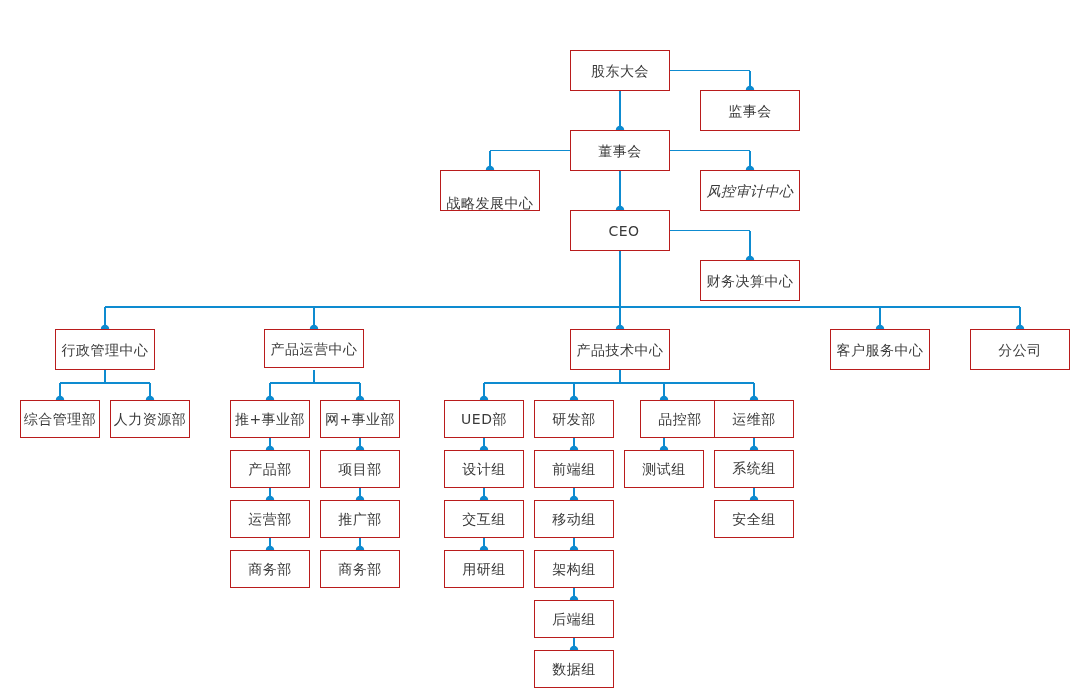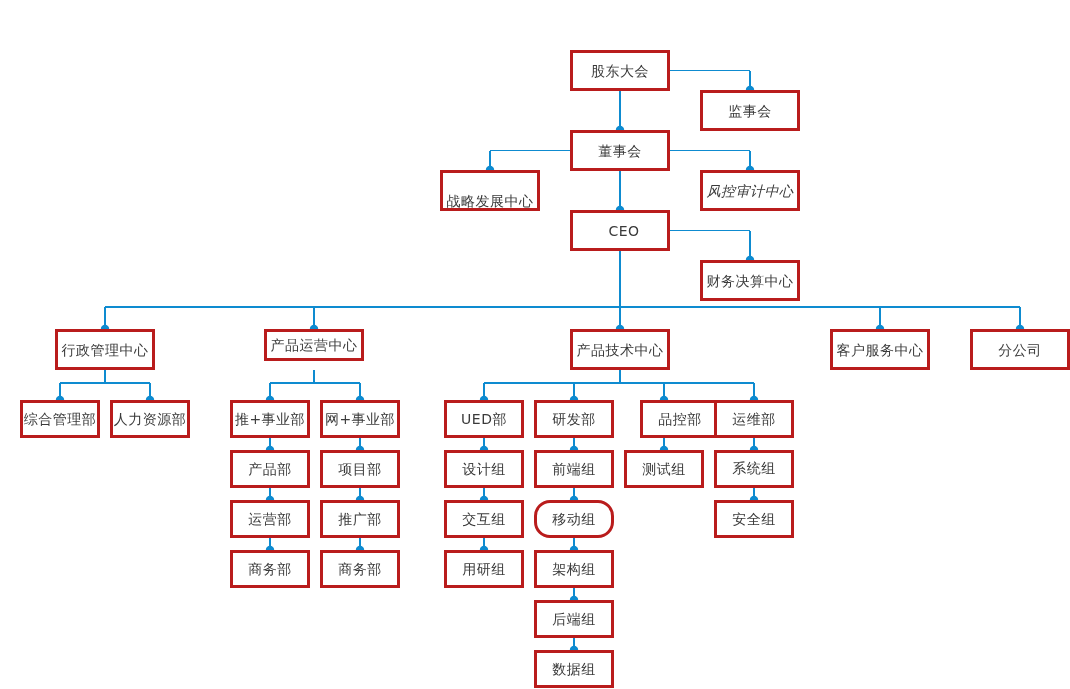--- a/index.html
+++ b/index.html
@@ -14,21 +14,21 @@
     width:1070px;height:689px;
   }
   #edges{
     position:absolute;left:0;top:0;
     width:1070px;height:689px;
     pointer-events:none;
   }
   .node{
     position:absolute;
     box-sizing:border-box;
-    border:3px solid #b91c1c;
+    border:1px solid #b91c1c;
     background:#ffffff;
     color:#3a3a3a;
     display:flex;
     align-items:center;
     justify-content:center;
     font-size:14px;
     line-height:1;
     letter-spacing:.5px;
     white-space:nowrap;
     z-index:2;
@@ -161,21 +161,21 @@
       </div>
       <div class="node" style="left: 570px; top: 210px; width: 100px; height: 41px; padding-left: 8px;">
         <span class="lbl">CEO</span>
       </div>
       <div class="node" style="left: 700px; top: 260px; width: 100px; height: 41px;">
         <span class="lbl">财务决算中心</span>
       </div>
       <div class="node" style="left: 55px; top: 329px; width: 100px; height: 41px;">
         <span class="lbl">行政管理中心</span>
       </div>
-      <div class="node" style="left: 264px; top: 329px; width: 100px; height: 32px;">
+      <div class="node" style="left: 264px; top: 329px; width: 100px; height: 39px;">
         <span class="lbl">产品运营中心</span>
       </div>
       <div class="node" style="left: 570px; top: 329px; width: 100px; height: 41px;">
         <span class="lbl">产品技术中心</span>
       </div>
       <div class="node" style="left: 830px; top: 329px; width: 100px; height: 41px;">
         <span class="lbl">客户服务中心</span>
       </div>
       <div class="node" style="left: 970px; top: 329px; width: 100px; height: 41px;">
         <span class="lbl">分公司</span>
@@ -221,21 +221,21 @@
       </div>
       <div class="node" style="left: 444px; top: 550px; width: 80px; height: 38px;">
         <span class="lbl">用研组</span>
       </div>
       <div class="node" style="left: 534px; top: 400px; width: 80px; height: 38px;">
         <span class="lbl">研发部</span>
       </div>
       <div class="node" style="left: 534px; top: 450px; width: 80px; height: 38px;">
         <span class="lbl">前端组</span>
       </div>
-      <div class="node" style="left: 534px; top: 500px; width: 80px; height: 38px; border-radius: 16px;">
+      <div class="node" style="left: 534px; top: 500px; width: 80px; height: 38px;">
         <span class="lbl">移动组</span>
       </div>
       <div class="node" style="left: 534px; top: 550px; width: 80px; height: 38px;">
         <span class="lbl">架构组</span>
       </div>
       <div class="node" style="left: 534px; top: 600px; width: 80px; height: 38px;">
         <span class="lbl">后端组</span>
       </div>
       <div class="node" style="left: 534px; top: 650px; width: 80px; height: 38px;">
         <span class="lbl">数据组</span>

